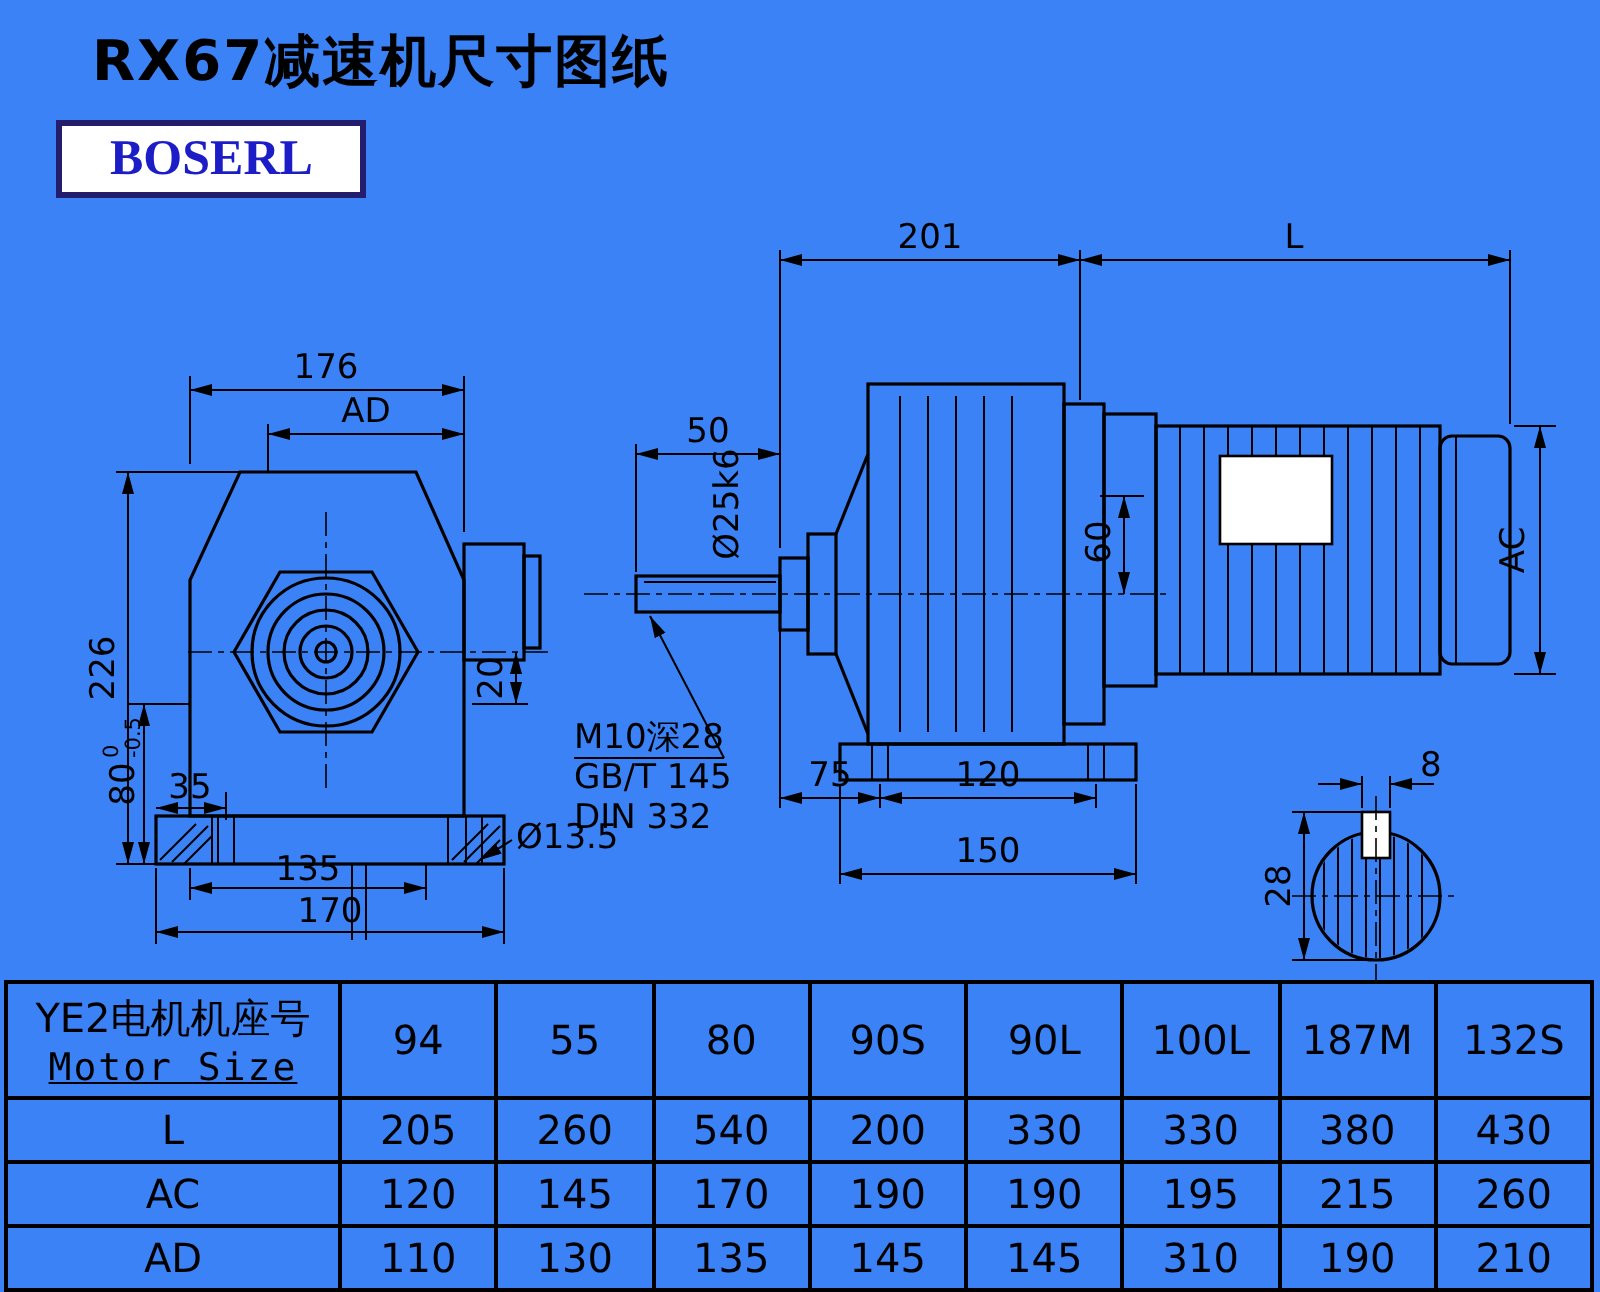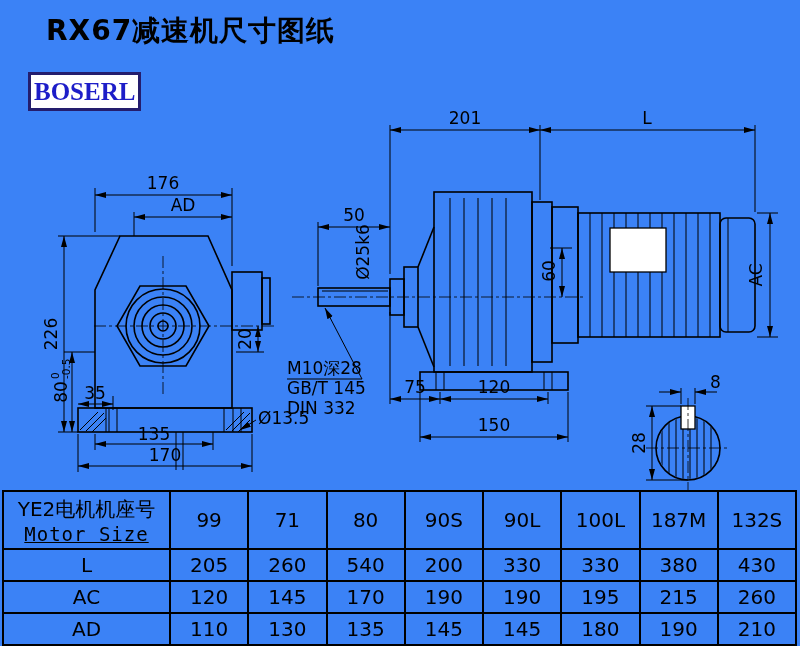--- a/index.html
+++ b/index.html
@@ -1,19 +1,19 @@
 <!DOCTYPE html>
 <html><head>
 <meta charset="utf-8">
 <style>
   html,body{margin:0;padding:0;background:#fff;}
   .sheet{position:relative;width:800px;height:646px;background:#3b82f6;overflow:hidden;
          font-family:"DejaVu Sans",sans-serif;color:#000;}
   .title{position:absolute;left:46px;top:12px;font-size:28px;font-weight:700;letter-spacing:1px;}
-  .logo{position:absolute;left:28px;top:72px;border:3px solid #241d6d;padding:0 3px;
+  .logo{position:absolute;left:28px;top:60px;border:3px solid #241d6d;padding:0 24px;
         font-family:"Liberation Serif",serif;font-weight:700;font-size:25px;color:#1d1dc8;
         line-height:33px;background:#fff;}
   svg.drawing{position:absolute;left:0;top:0;}
   .obj{fill:none;stroke:#000;stroke-width:1.6;}
   .thin{fill:none;stroke:#000;stroke-width:1;}
   .cl{fill:none;stroke:#000;stroke-width:0.8;stroke-dasharray:12 3 3 3;}
   .dim{fill:none;stroke:#000;stroke-width:1;}
   svg text{font-family:"DejaVu Sans",sans-serif;font-size:17px;fill:#000;stroke:none;}
   text.small{font-size:10.5px;}
   .white{fill:#fff;stroke:#000;stroke-width:1.3;}
@@ -238,22 +238,22 @@
         <col>
         <col>
         <col>
     </colgroup>
     <tbody>
         <tr class="hr">
       <th>
         <div>YE2电机机座号</div>
         <div class="cEn">Motor Size</div>
       </th>
-      <th>99</th>
-      <th>71</th>
+      <th>94</th>
+      <th>55</th>
       <th>80</th>
       <th>90S</th>
       <th>90L</th>
       <th>100L</th>
       <th>187M</th>
       <th>132S</th>
     </tr>
     <tr class="dr">
       <td>L</td>
       <td>205</td>
@@ -276,20 +276,20 @@
       <td>215</td>
       <td>260</td>
     </tr>
     <tr class="dr">
       <td>AD</td>
       <td>110</td>
       <td>130</td>
       <td>135</td>
       <td>145</td>
       <td>145</td>
-      <td>180</td>
+      <td>310</td>
       <td>190</td>
       <td>210</td>
     </tr>
   </tbody>
     </table>
 
 </div>
 
 </body></html>

